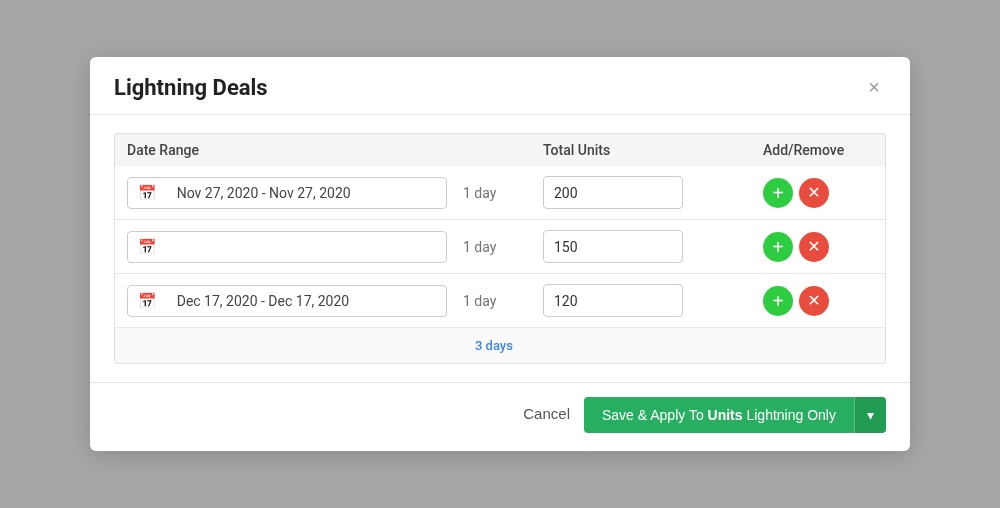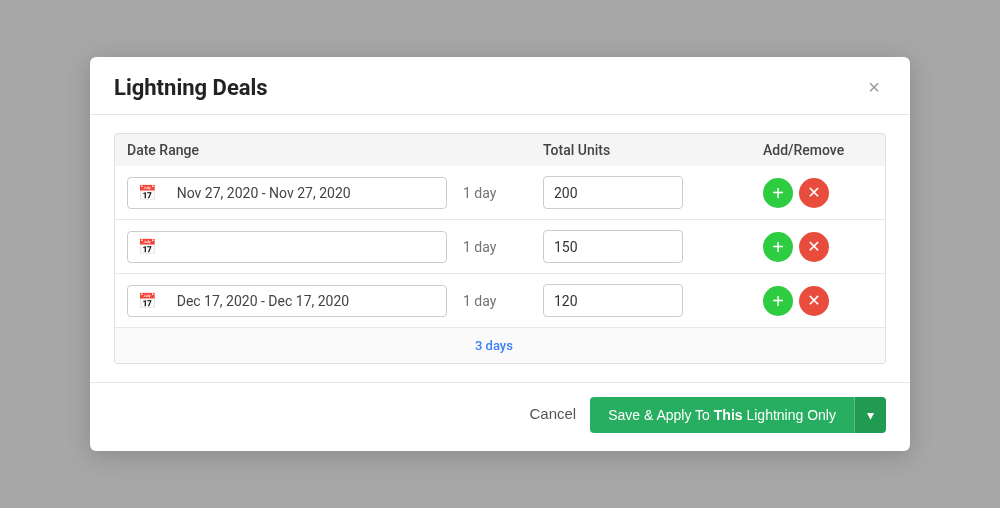--- a/index.html
+++ b/index.html
@@ -275,21 +275,21 @@
           <div class="summary-label">3 days</div>
           <div></div>
         </div>
       </div>
     </div>
 
     <div class="modal-footer">
       <button class="btn-cancel">Cancel</button>
       <div class="btn-save-group">
         <button class="btn-save-main">
-          <span>Save &amp; Apply To </span><b>This</b><span> Lightning Only</span>
+          <span>Save &amp; Apply To </span><b>Units</b><span> Lightning Only</span>
         </button>
         <button class="btn-save-dropdown">
           <span>▾</span>
         </button>
       </div>
     </div>
   </div>
 </div>
 
 </body></html>

